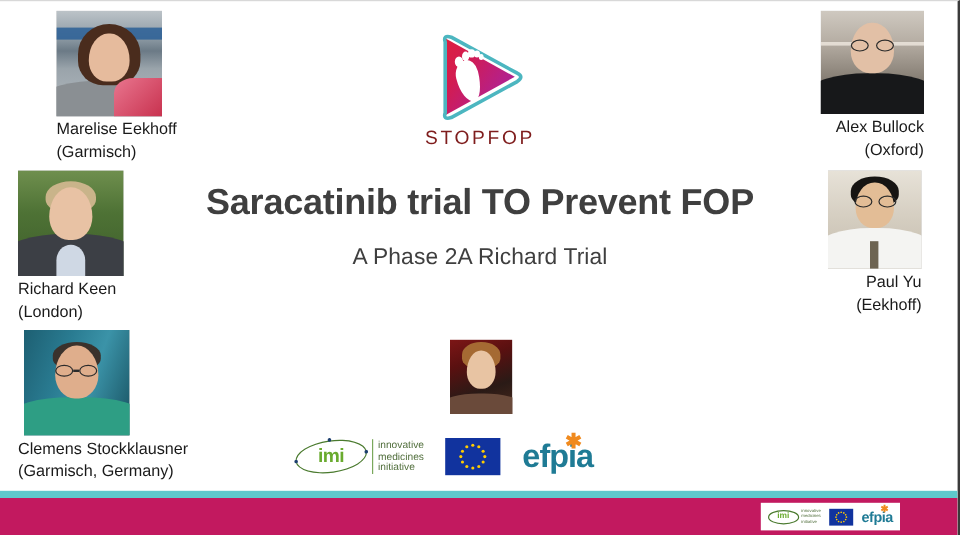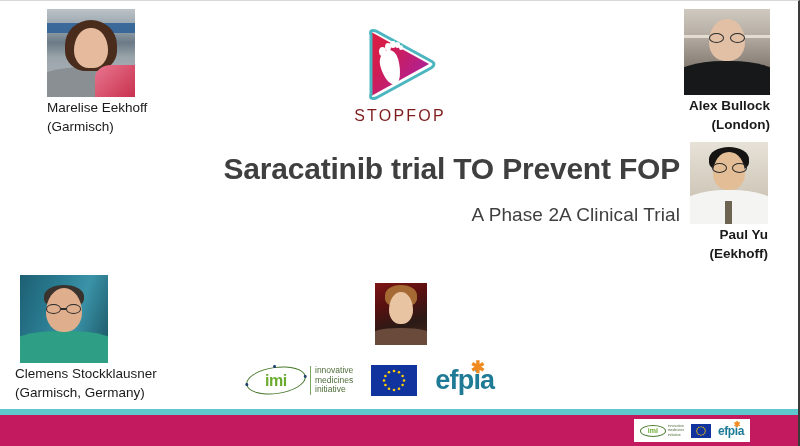--- a/index.html
+++ b/index.html
@@ -36,21 +36,21 @@
     background: #cfcfcf;
   }
   .person .caption {
     font-size: 13.5px;
     line-height: 1.16;
     color: #1a1a1a;
     white-space: nowrap;
     padding-top: 3px;
   }
   .person.left .caption { text-align: left; }
-  .person.right .caption { text-align: right; font-weight: bold; }
+  .person.right .caption { text-align: right; }
 
   
   #p-eekhoff       { left: 15px;  top: 8px; margin-left: 32px;   }
   #p-keen          { left: 15px;  top: 141px; }
   #p-stockklausner { left: 15px;  top: 274px; }
   
   #p-bullock { right: 28px; top: 8px;   align-items: flex-end; }
   #p-yu      { right: 30px; top: 141px; align-items: flex-end; }
   #p-liu     { right: 30px; top: 274px; align-items: flex-end; }
 
@@ -206,21 +206,21 @@
     color: #7f1d1d;
     font-weight: 400;
   }
 
   
   #title-block {
     position: absolute;
     left: 120px;
     top: 150px;
     width: 560px;
-    text-align: right;
+    text-align: center;
   }
   #title-line1, #title-line2 {
     font-size: 30px;
     font-weight: bold;
     color: #3f3f3f;
     line-height: 1.22;
     letter-spacing: -0.2px;
   }
   #subtitle {
     margin-top: 16px;
@@ -330,20 +330,33 @@
         <div class="body"></div>
           <div class="hair"></div>
           <div class="face"></div>
         <div class="scarf"></div>
       </div>
     </div>
     <div class="caption">Marelise Eekhoff</div>
     <div class="caption">(Garmisch)</div>
   </div>
 
+  <div class="person left" id="p-keen">
+    <div class="photo">
+      <div id="ph-keen" style="position:absolute;inset:0">
+        <div class="ph-bg"></div>
+          <div class="body"></div>
+          <div class="shirt"></div>
+        <div class="hair"></div>
+          <div class="face"></div>
+      </div>
+    </div>
+    <div class="caption">Richard Keen</div>
+    <div class="caption">(London)</div>
+  </div>
 
   <div class="person left" id="p-stockklausner">
     <div class="photo">
       <div id="ph-stock" style="position:absolute;inset:0">
         <div class="ph-bg"></div>
           <div class="body"></div>
         <div class="hair"></div>
           <div class="face"></div>
         <div class="glass gl-l"></div>
           <div class="glass gl-r"></div>
@@ -359,21 +372,21 @@
       <div id="ph-bullock" style="position:absolute;inset:0">
         <div class="ph-bg"></div>
           <div class="shelf"></div>
           <div class="body"></div>
         <div class="face"></div>
         <div class="glass gl-l"></div>
           <div class="glass gl-r"></div>
       </div>
     </div>
     <div class="caption">Alex Bullock</div>
-    <div class="caption">(London)</div>
+    <div class="caption">(Oxford)</div>
   </div>
 
   <div class="person right" id="p-yu">
     <div class="photo">
       <div id="ph-yu" style="position:absolute;inset:0">
         <div class="ph-bg"></div>
           <div class="body"></div>
           <div class="tie"></div>
         <div class="hair"></div>
           <div class="face"></div>
@@ -401,21 +414,21 @@
           <div class="toe t3"></div>
         <div class="toe t4"></div>
           <div class="toe t5"></div>
       </div>
     </div>
     <div id="logo-word">STOPFOP</div>
   </div>
 
   <div id="title-block">
     <div id="title-line1">Saracatinib trial TO Prevent FOP</div>
-    <div id="subtitle">A Phase 2A Clinical Trial</div>
+    <div id="subtitle">A Phase 2A Richard Trial</div>
   </div>
 
   <div id="p-smilde">
     <div class="photo">
       <div id="ph-smilde" style="position:absolute;inset:0">
         <div class="ph-bg"></div>
           <div class="body"></div>
         <div class="hair"></div>
           <div class="face"></div>
       </div>

